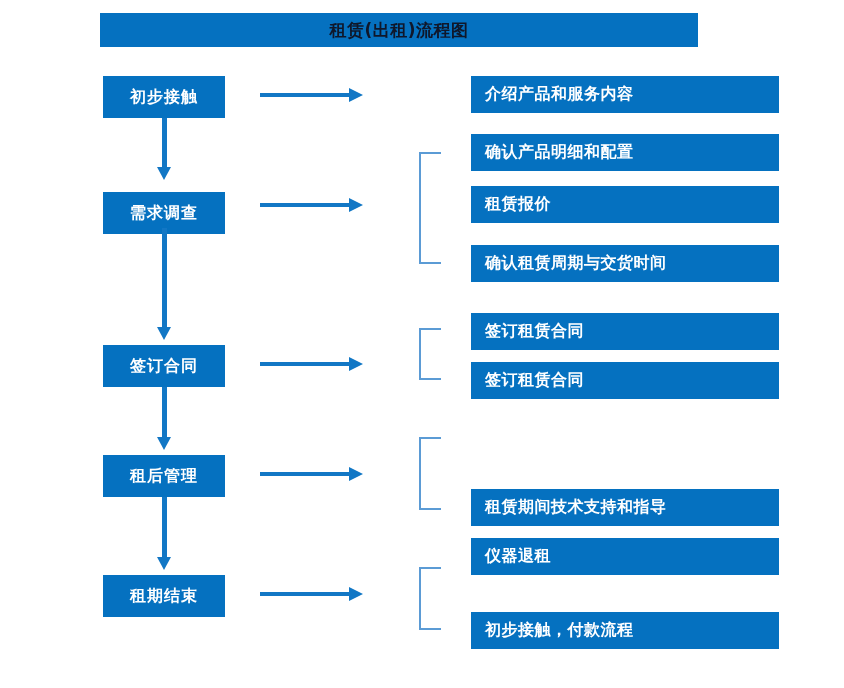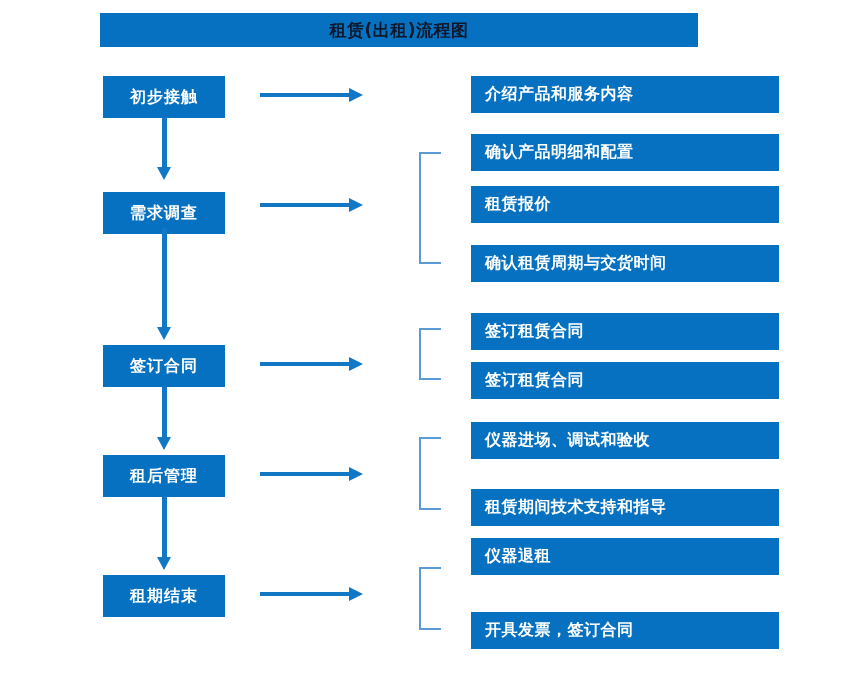--- a/index.html
+++ b/index.html
@@ -187,18 +187,17 @@
   <div class="bracket" style="top:328px; height:52px;"></div>
   <div class="bracket" style="top:437px; height:73px;"></div>
   <div class="bracket" style="top:567px; height:63px;"></div>
 
   <div class="detail-box" style="top:76px;">介绍产品和服务内容</div>
   <div class="detail-box" style="top:134px;text-align:right;">确认产品明细和配置</div>
   <div class="detail-box" style="top:186px;">租赁报价</div>
   <div class="detail-box" style="top:313px;">签订租赁合同</div>
   <div class="detail-box" style="top:245px;">确认租赁周期与交货时间</div>
   <div class="detail-box" style="top:362px;">签订租赁合同</div>
-  <div class="detail-box" style="top:422px;">仪器进场、调试和验收</div>
   <div class="detail-box" style="top:489px;">租赁期间技术支持和指导</div>
   <div class="detail-box" style="top:538px;">仪器退租</div>
-  <div class="detail-box" style="top:612px;">开具发票，签订合同</div>
+  <div class="detail-box" style="top:612px;">初步接触，付款流程</div>
 
 </div>
 
 </body></html>

